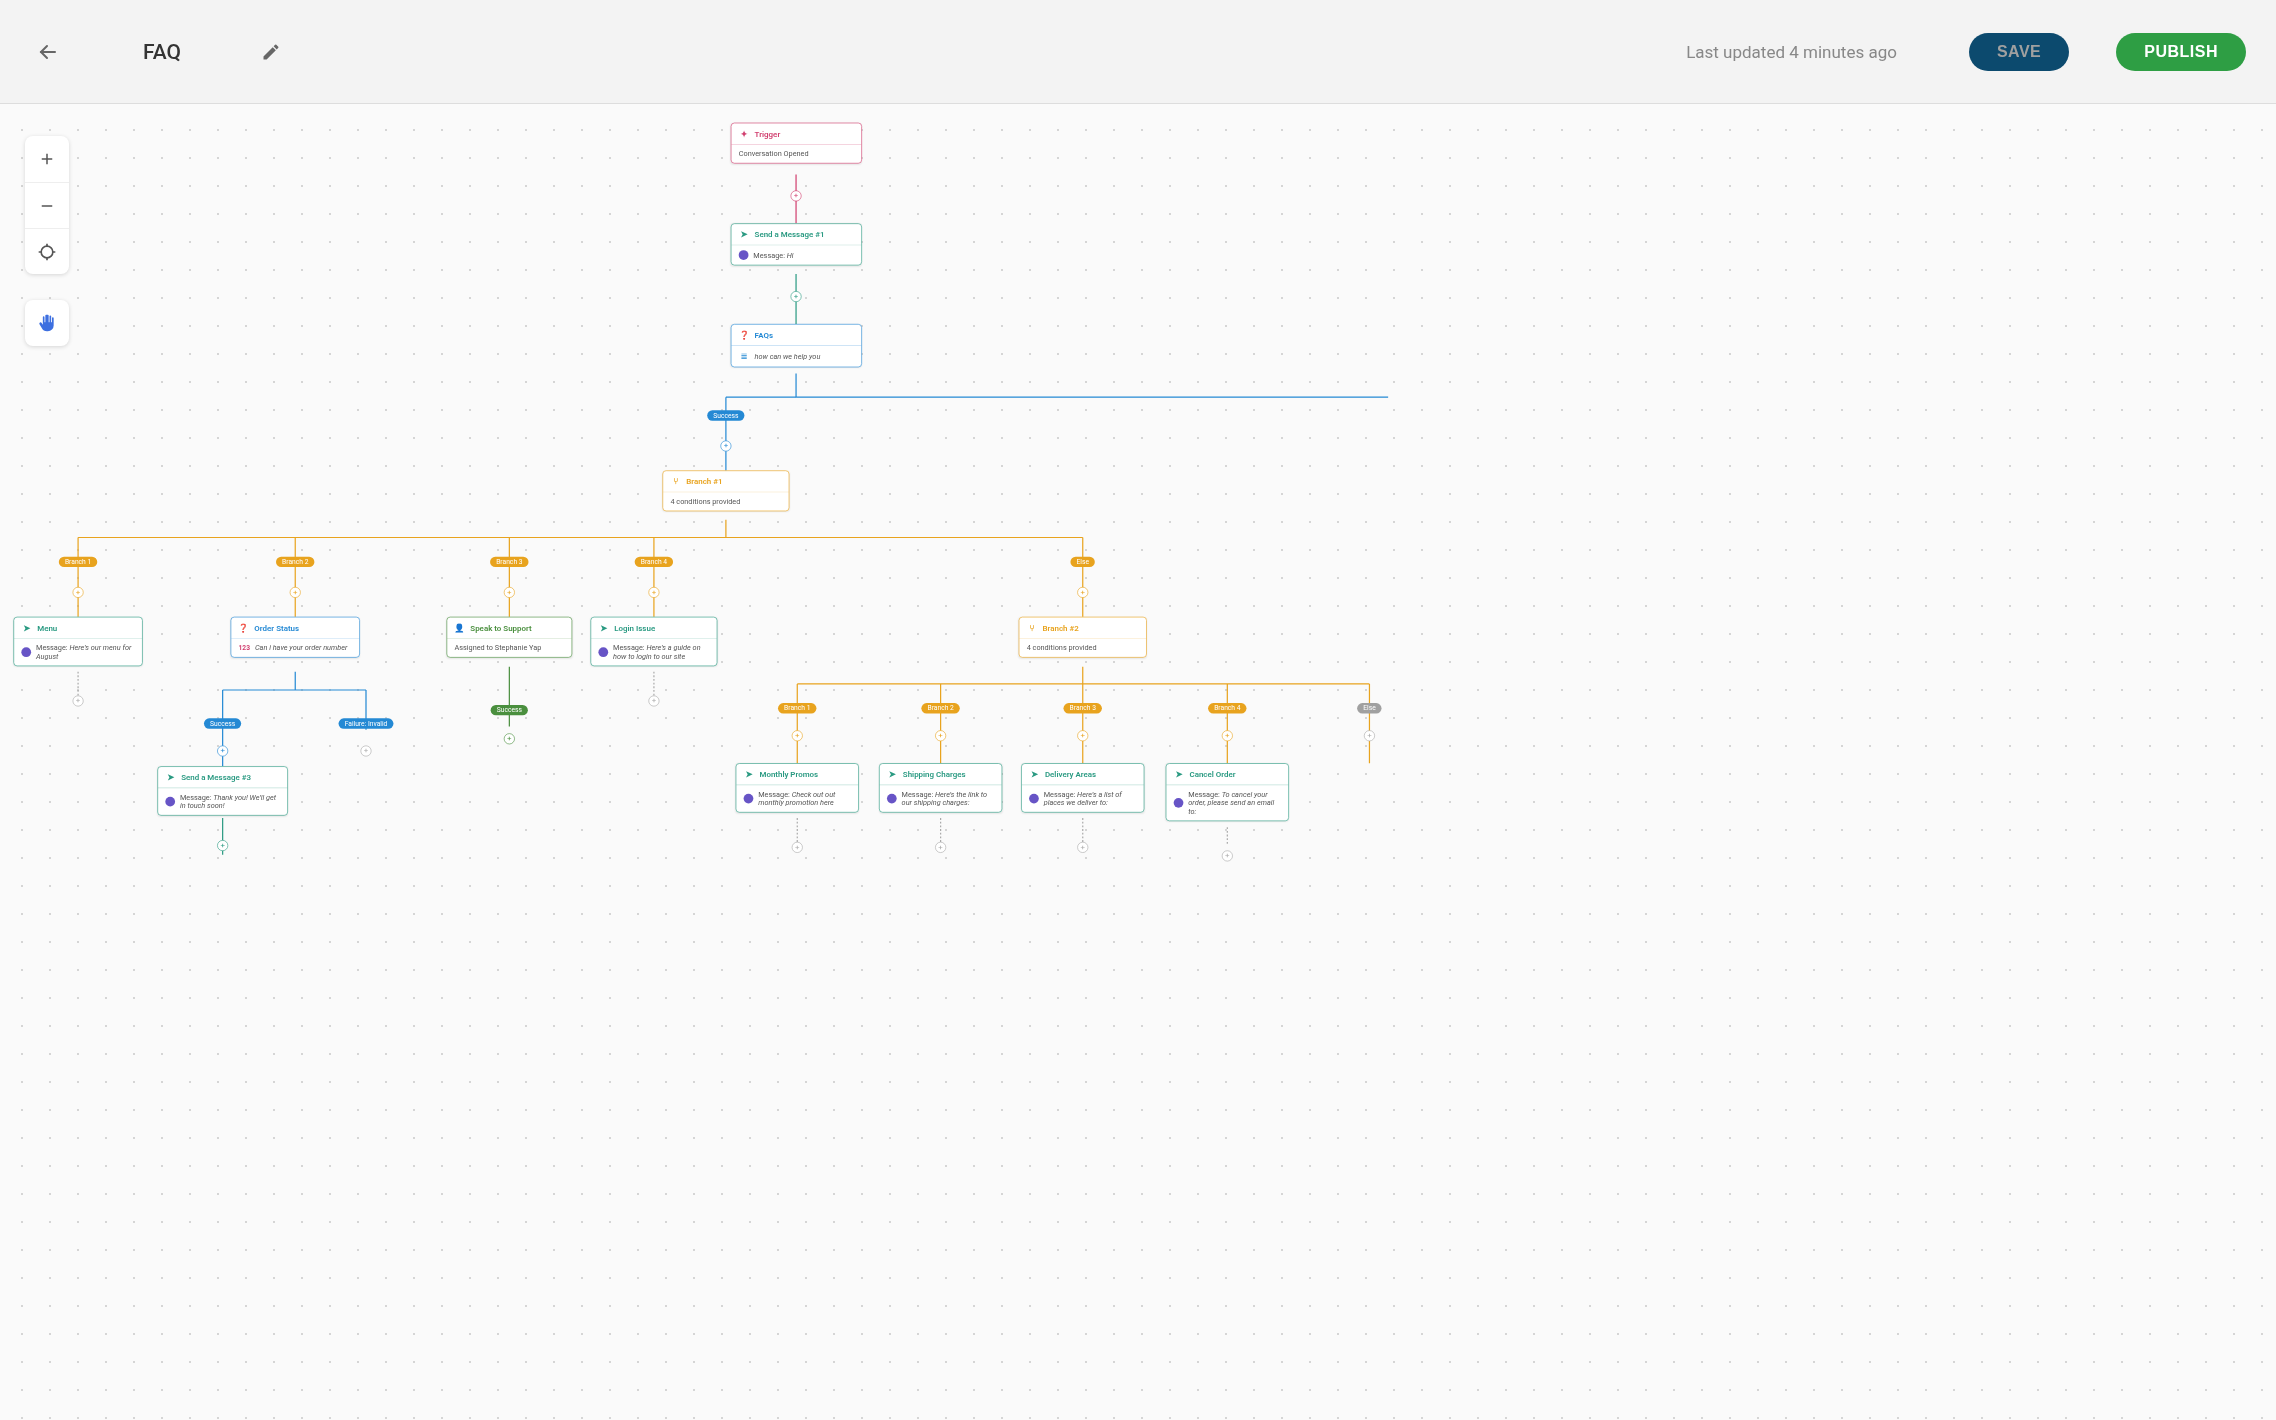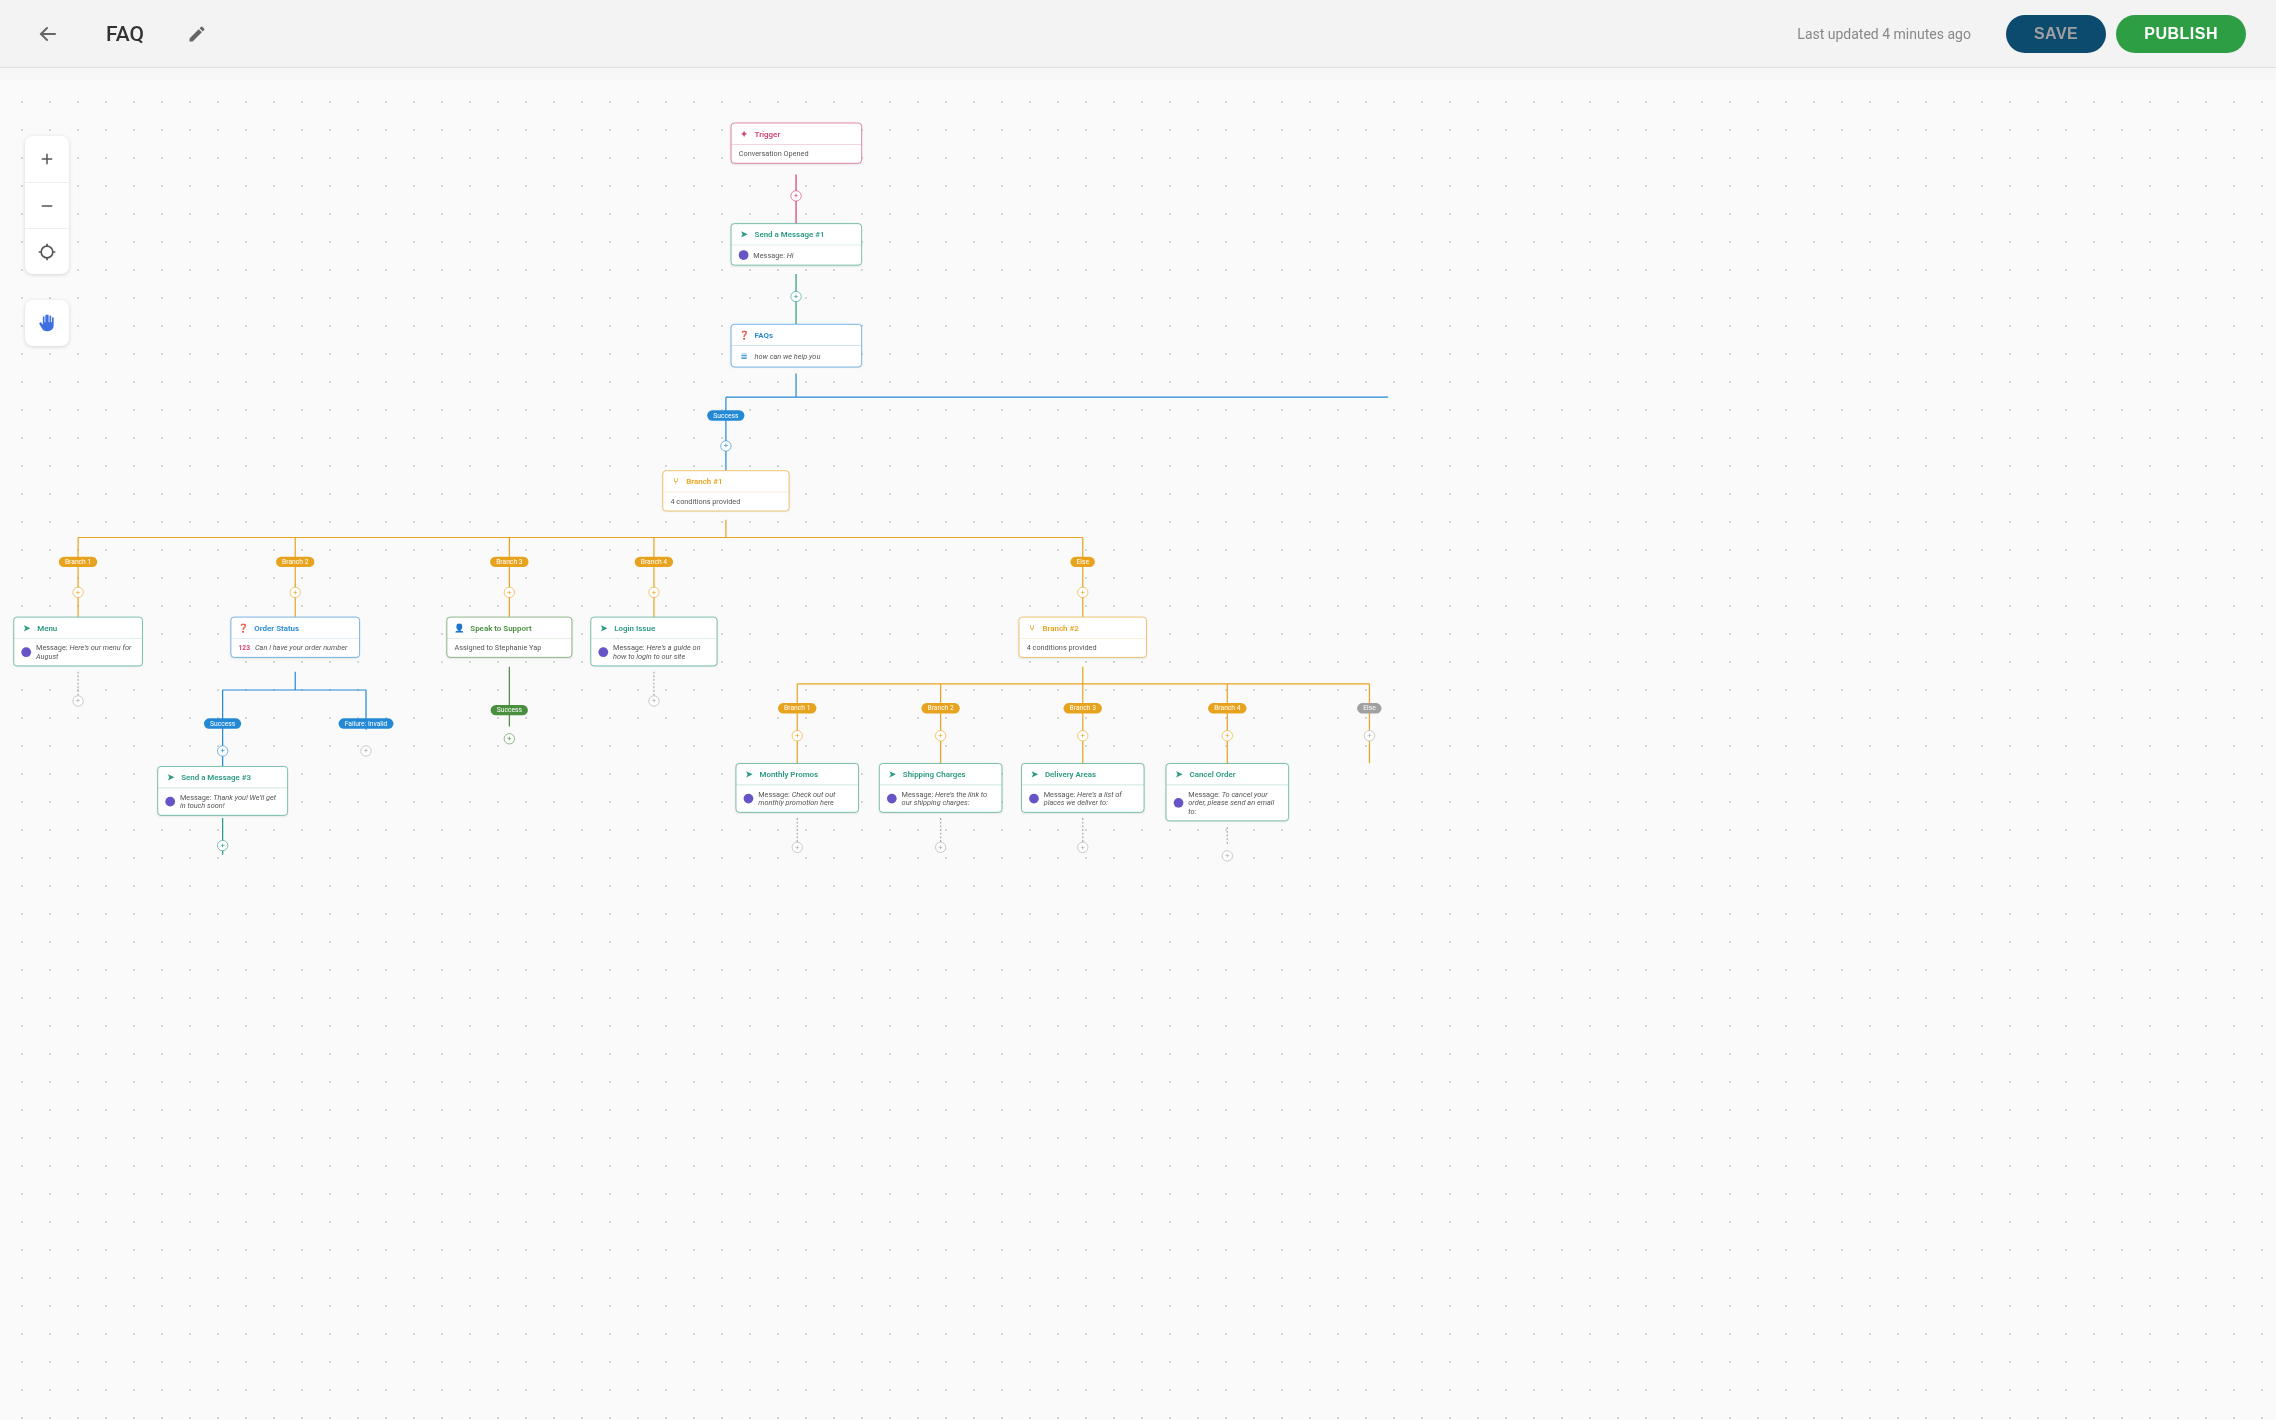--- a/index.html
+++ b/index.html
@@ -21,31 +21,32 @@
     font-family: -apple-system, BlinkMacSystemFont, "Segoe UI", Roboto, sans-serif;
     font-size: 13px;
     color: var(--text);
     background: var(--bg);
     overflow: hidden;
   }
 
   
   .header {
     position: fixed; top:0; left:0; right:0;
-    height: 68px;
+    height: 104px;
     background: #f3f3f3;
     border-bottom: 1px solid var(--border);
     display: flex;
     align-items: center;
     padding: 0 30px;
     z-index: 50;
+    gap: 37px;
   }
   .header .title { font-size: 21px; font-weight: 500; margin-left: 40px; }
   .header .spacer { flex: 1; }
-  .header .timestamp { color: var(--muted); font-size: 14px; margin-right: 25px; margin-left: 37px; }
+  .header .timestamp { color: var(--muted); font-size: 17px; margin-right: 25px; margin-left: 37px; }
   .header button {
     font-size: 16px; font-weight: 600; letter-spacing: .5px;
     border: none; border-radius: 22px; padding: 10px 28px; cursor: pointer;
     margin-left: 10px;
   }
   .btn-save { background: #0c4a6e; color: #a0a0a0; }
   .btn-publish { background: #2e9e44; color: #fff; }
   .icon-btn {
     width: 36px; height: 36px; display: inline-flex; align-items:center; justify-content:center;
     border-radius: 50%; cursor: pointer; color: #666;

